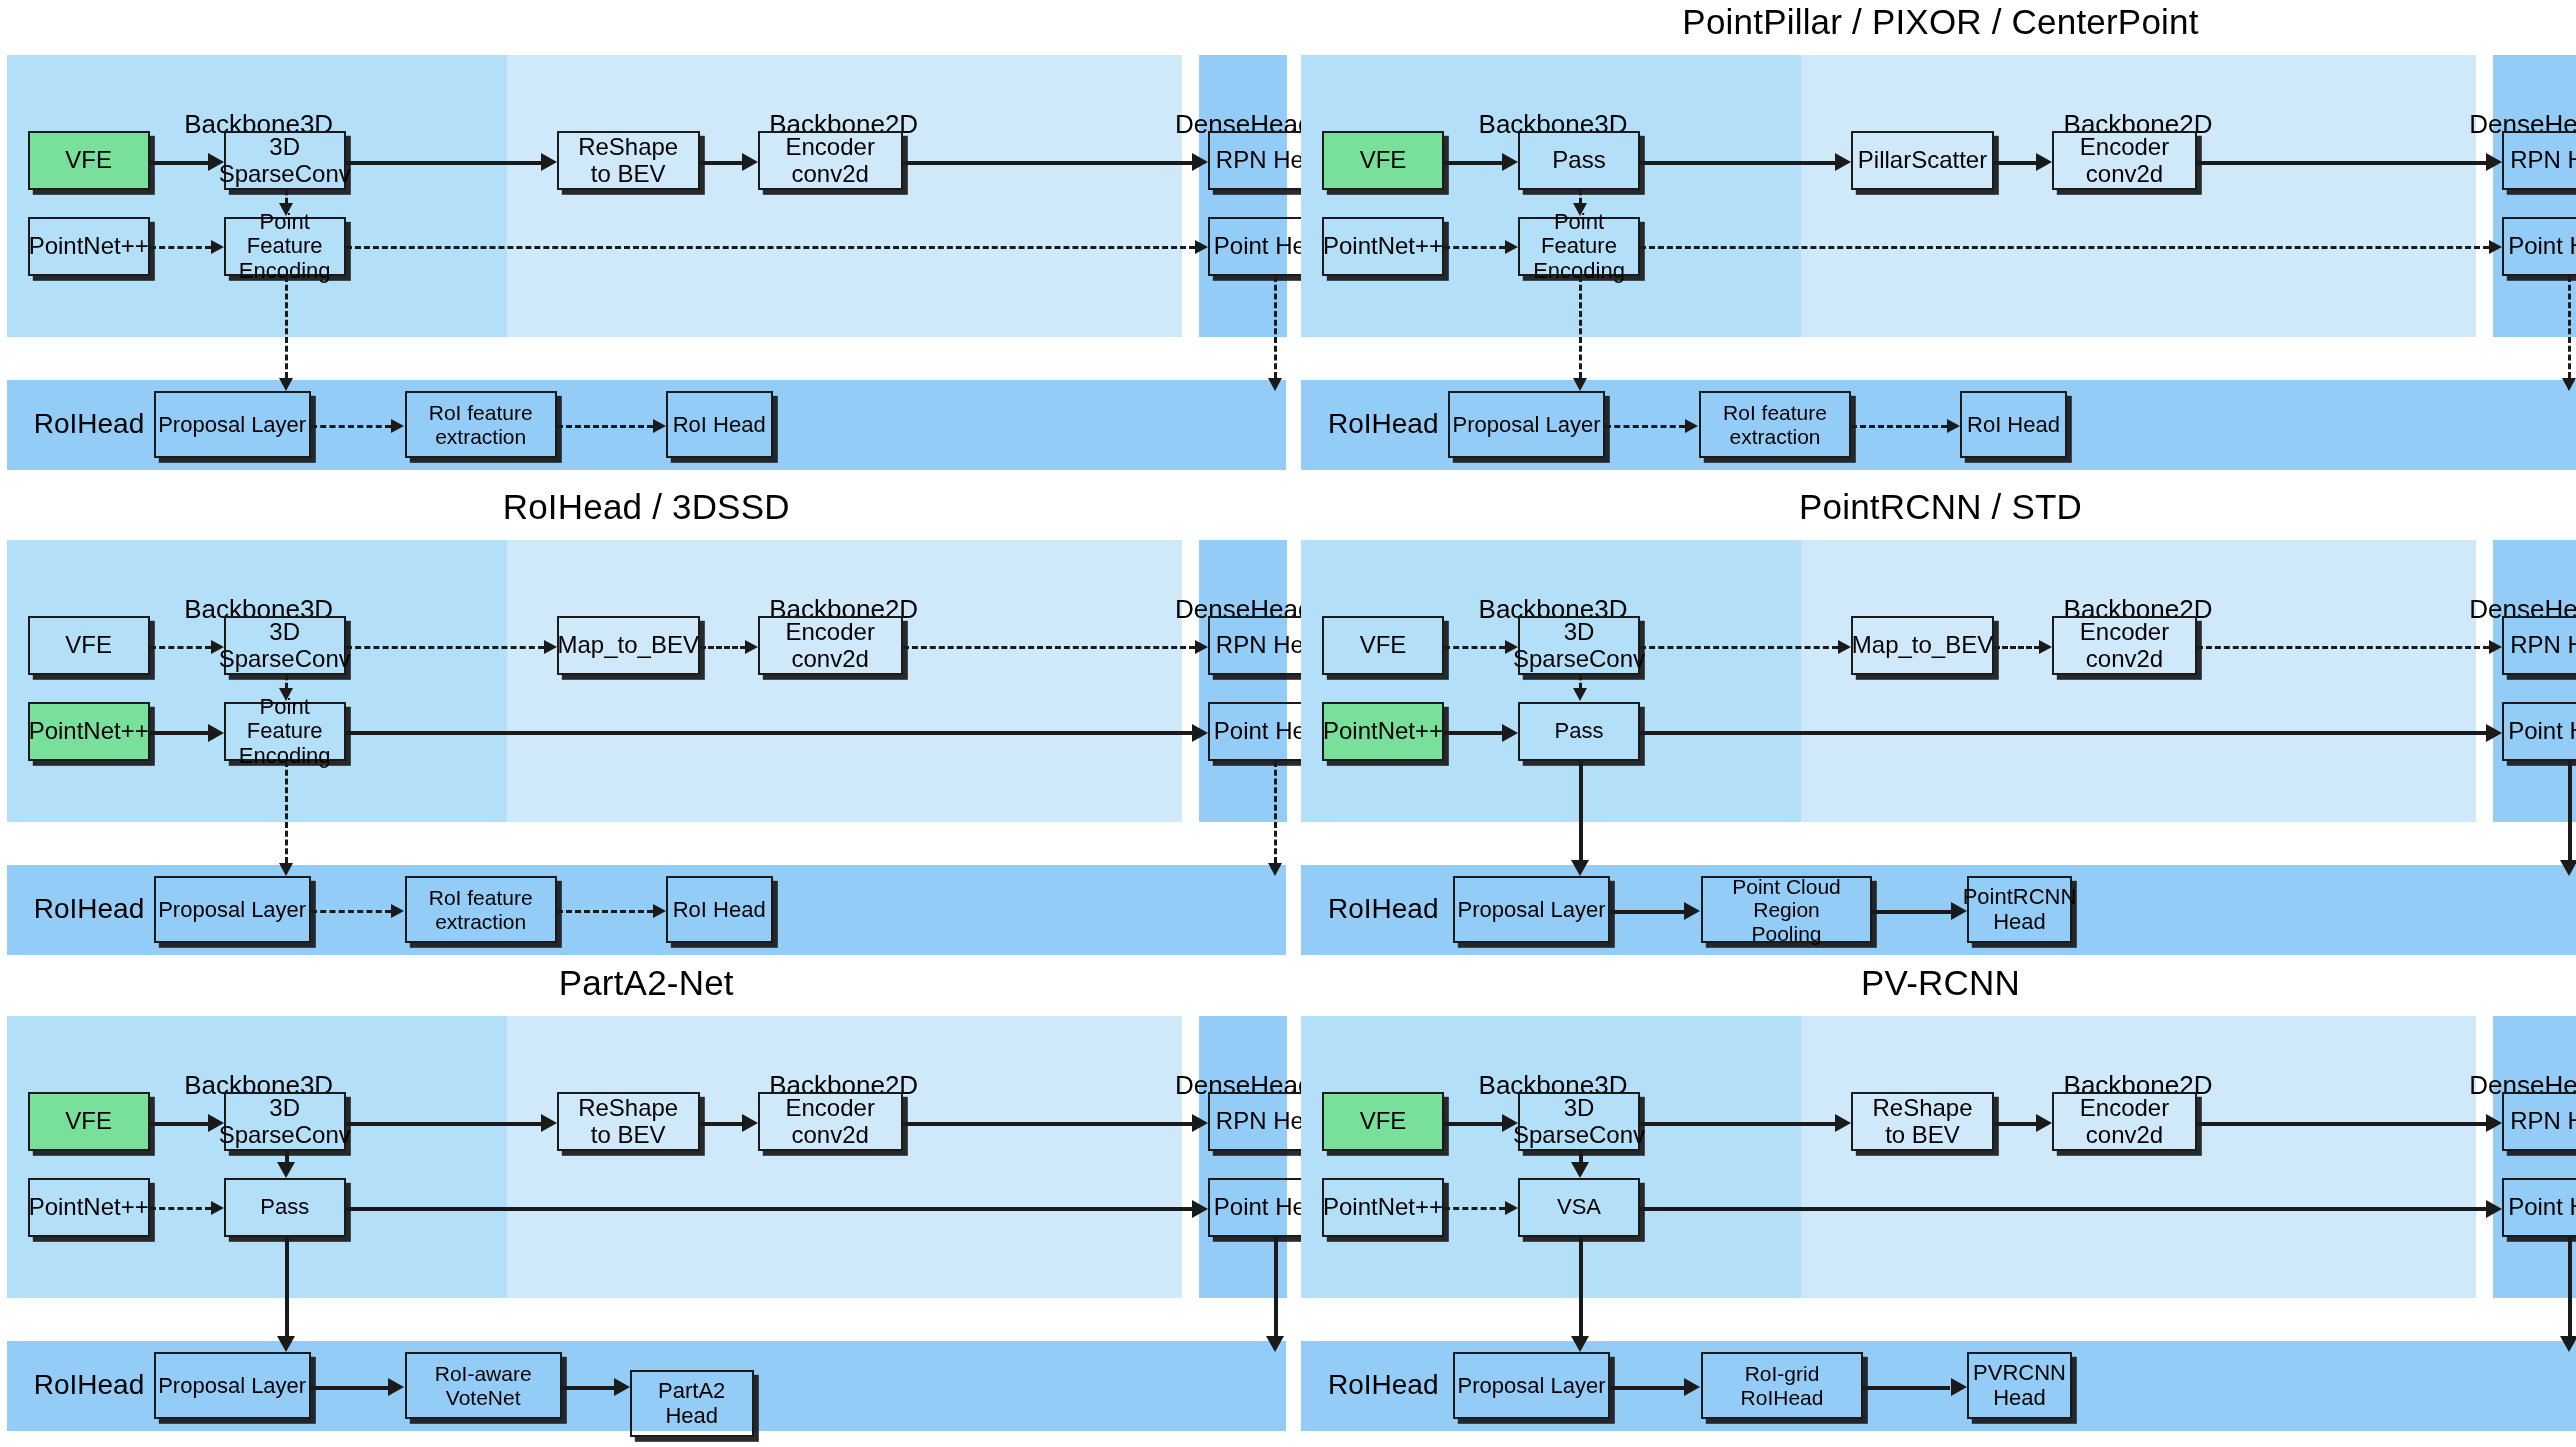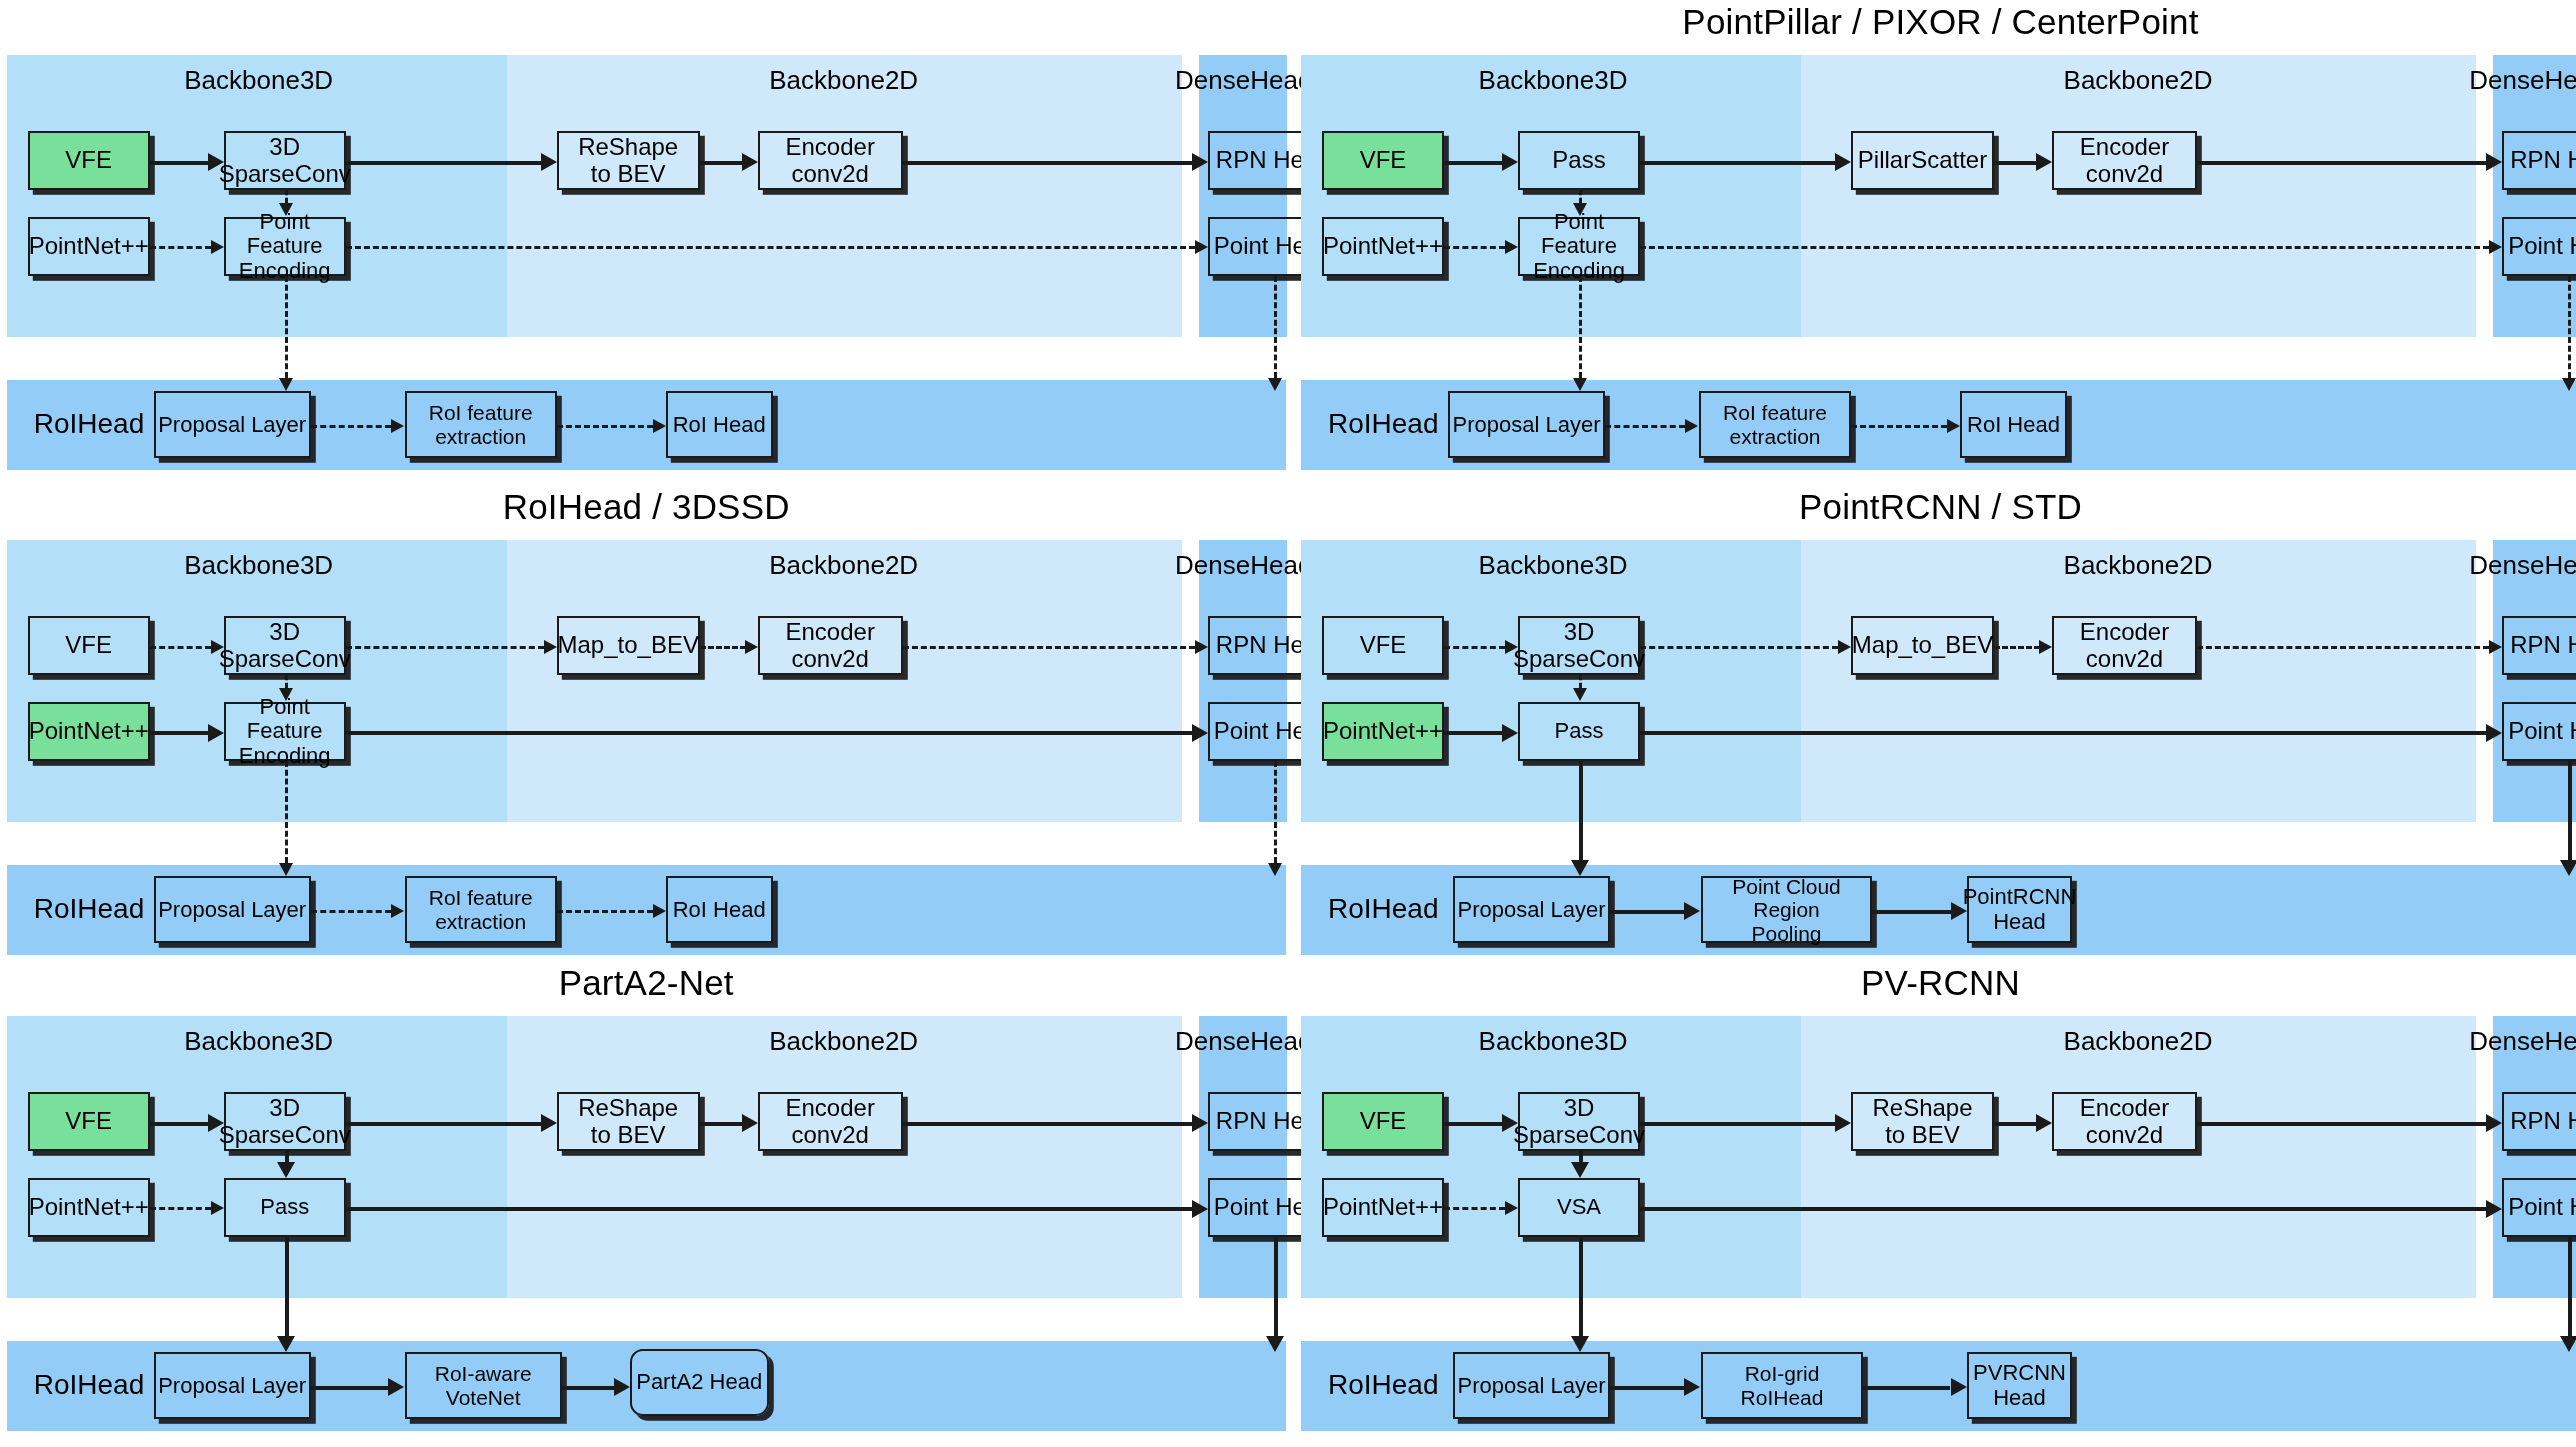--- a/index.html
+++ b/index.html
@@ -8,21 +8,21 @@
 
   .panel{position:absolute;}
   .title{position:absolute;width:100%;text-align:center;font-size:35px;color:#000;letter-spacing:0.2px;top:0;}
 
   .band{position:absolute;}
   .col3d{position:absolute;left:0;top:0;bottom:0;background:#b3dff8;}
   .col2d{position:absolute;top:0;bottom:0;background:#cfe9fa;}
   .colhead{position:absolute;top:0;bottom:0;background:#93cdf7;}
   .roiband{position:absolute;background:#93cdf7;}
 
-  .collabel{position:absolute;font-size:26px;color:#000;white-space:nowrap;transform:translateX(-50%);}
+  .collabel{position:absolute;font-size:26px;color:#000;white-space:nowrap;transform:translateX(-50%);margin-top:44px;}
   .roilabel{position:absolute;font-size:28px;color:#000;white-space:nowrap;}
 
   .node{position:absolute;box-sizing:border-box;display:flex;align-items:center;justify-content:center;
         text-align:center;font-size:24px;line-height:1.12;color:#000;border:2.9px solid #1a1a1a;
         background:transparent;box-shadow:4.8px 4.8px 0 0 rgba(25,25,25,.92);}
   .node.green{background:#79e09b;}
   .node.plain{background:transparent;}
   .node.small{font-size:22px;}
   .node.tiny{font-size:21px;}
 
@@ -258,21 +258,21 @@
         <div class="arrowR thin" style="left: 204px; top: 185px;"></div>
         <div class="hline" style="left: 339px; top: 191px; width: 847px;"></div>
         <div class="arrowR" style="left: 1185px; top: 184px;"></div>
         <div class="vline" style="left: 278px; top: 135px; height: 10.5px;"></div>
         <div class="arrowD" style="left: 270px; top: 146px;"></div>
       </div>
       <div class="roiband" style="left: 0px; top: 380px; width: 1279px; height: 90px;">
         <div class="roilabel" style="left: 27px; top: 28px;">RoIHead</div>
         <div class="node plain small" style="left: 147px; top: 11.4px; width: 157px; height: 67px;">Proposal Layer</div>
         <div class="node plain tiny" style="left: 398px; top: 11.4px; width: 157px; height: 67px;">RoI-aware VoteNet</div>
-        <div class="node plain small" style="left: 623px; top: 8px; width: 139px; height: 67px; border-radius: 13px;">PartA2 Head</div>
+        <div class="node plain small" style="left: 623px; top: 29px; width: 124px; height: 67px;">PartA2 Head</div>
         <div class="hline" style="left: 304px; top: 45px; width: 77px;"></div>
         <div class="arrowR" style="left: 381px; top: 37px;"></div>
         <div class="hline" style="left: 555px; top: 45px; width: 52px;"></div>
         <div class="arrowR" style="left: 607px; top: 37px;"></div>
       </div>
       <div class="vline" style="left: 278px; top: 276px; height: 99px;"></div>
       <div class="arrowD" style="left: 270px; top: 375px;"></div>
       <div class="vline" style="left: 1267px; top: 276px; height: 99px;"></div>
       <div class="arrowD" style="left: 1259px; top: 375px;"></div>
     </div>

